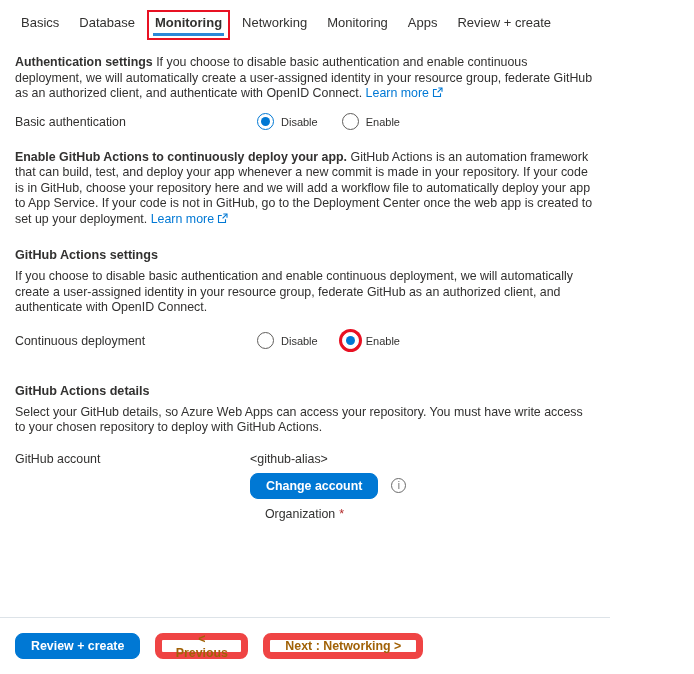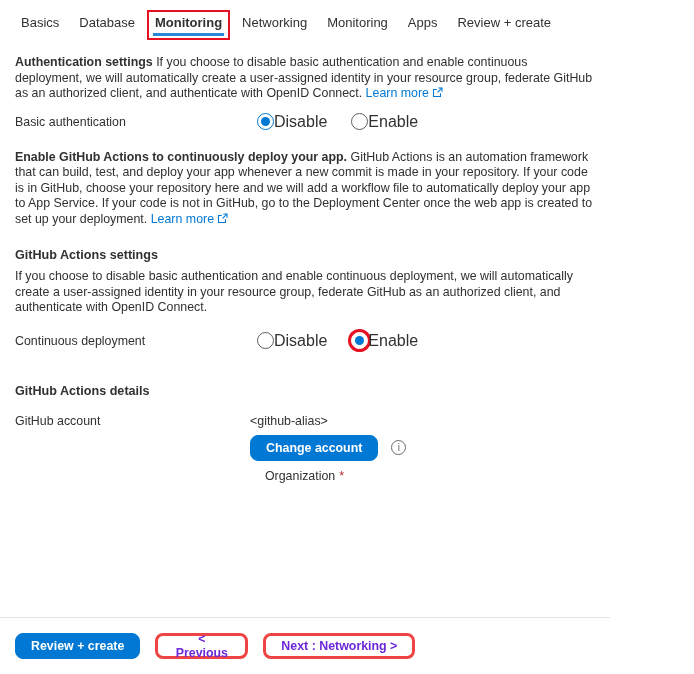--- a/index.html
+++ b/index.html
@@ -39,28 +39,28 @@
   .req { color: #b22a2a; margin-left: 4px; }
   .field-control { flex: 1; display: flex; align-items: center; }
 
   
   .radio-group { display: flex; align-items: center; padding-left: 7px; height: 22px; }
   .radio-option { display: inline-flex; align-items: center; cursor: pointer; margin-right: 24px; }
   .radio { width: 17px; height: 17px; border-radius: 50%; border: 1px solid #605e5c; background: #fff; display: inline-block; }
   .radio.selected { border-color: #0078d4; }
   .radio.selected::after { content: ""; display: block; width: 9px; height: 9px; margin: 3px; border-radius: 50%; background: #0078d4; }
   .radio.red-ring { border-color: #fff; box-shadow: 0 0 0 3px #e81123; }
-  .radio-label { font-size: 16px; }
+  .radio-label { font-size: 11px; margin-left: 7px; }
 
   
   .plain-value { font-size: 12.4px; }
   .btn { height: 26px; padding: 0 15px; font-size: 12.4px; font-weight: 700; border-radius: 8px;
          display: inline-flex; align-items: center; cursor: pointer; font-family: "Liberation Sans", sans-serif; }
   .btn.primary { background: #0078d4; color: #fff; border: 1px solid #0078d4; }
-  .btn.secondary { background: #fff; color: #6d28d9; border: 3px solid #ef4444; }
+  .btn.secondary { background: #fff; color: #a16207; border: 7px solid #ef4444; }
   .info-icon { width: 15px; height: 15px; border-radius: 50%; border: 1px solid #6b6b6b; color: #6b6b6b;
                font-size: 10px; line-height: 13px; text-align: center; margin-left: 13px; cursor: pointer;
                display: inline-block; font-style: normal; }
 
   
   .red-box { border: 2px solid #e81123; flex: 1; }
   .select { height: 24px; border: 1px solid #605e5c; background: #fff; display: flex;
             align-items: center; justify-content: space-between; padding: 0 10px; cursor: pointer; }
   .select-value { font-size: 12.4px; }
 
@@ -131,20 +131,21 @@
           </span>
           <span class="radio-option">
             <span class="radio selected red-ring"></span>
             <span class="radio-label">Enable</span>
           </span>
         </div>
       </div>
     </div>
 
     <div class="heading" id="h-details">GitHub Actions details</div>
+    <p class="para" id="p4">Select your GitHub details, so Azure Web Apps can access your repository. You must have write access to your chosen repository to deploy with GitHub Actions.</p>
 
     <div class="form-row row-account">
       <div class="field-label">GitHub account</div>
       <div class="field-control">
         <span class="plain-value">&lt;github-alias&gt;</span>
       </div>
     </div>
 
     <div class="form-row row-change">
       <div class="field-label"></div>

